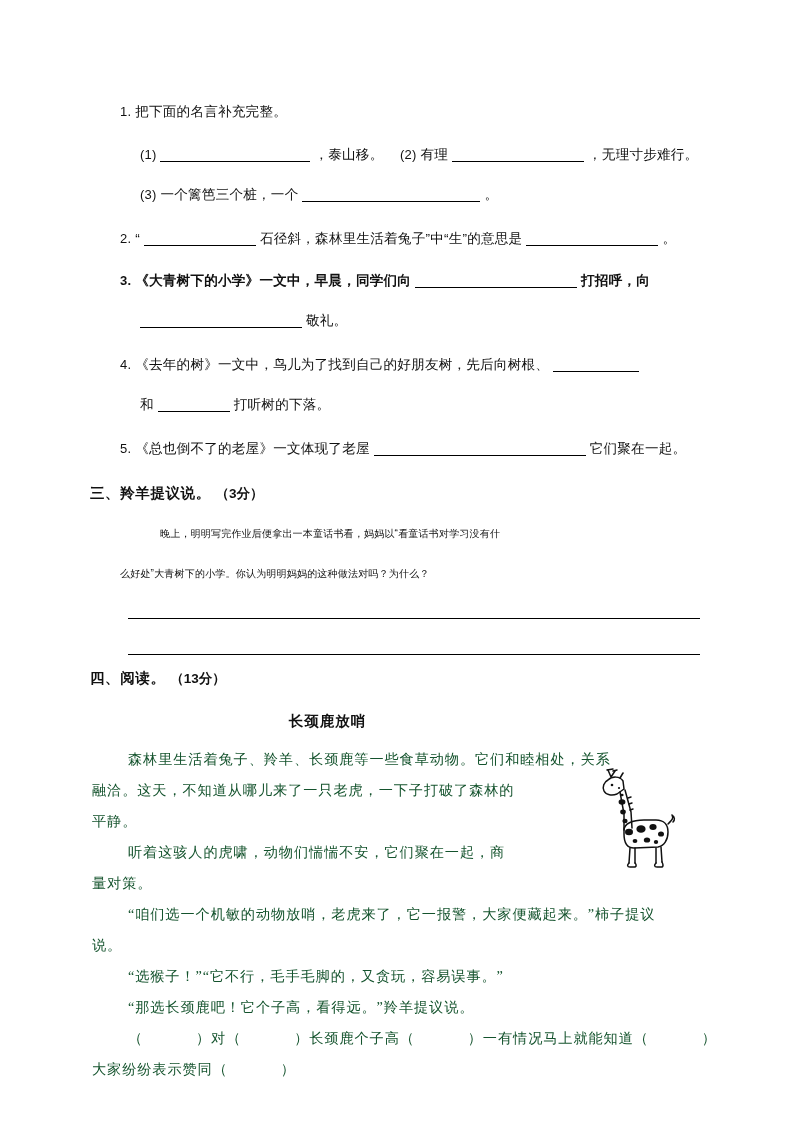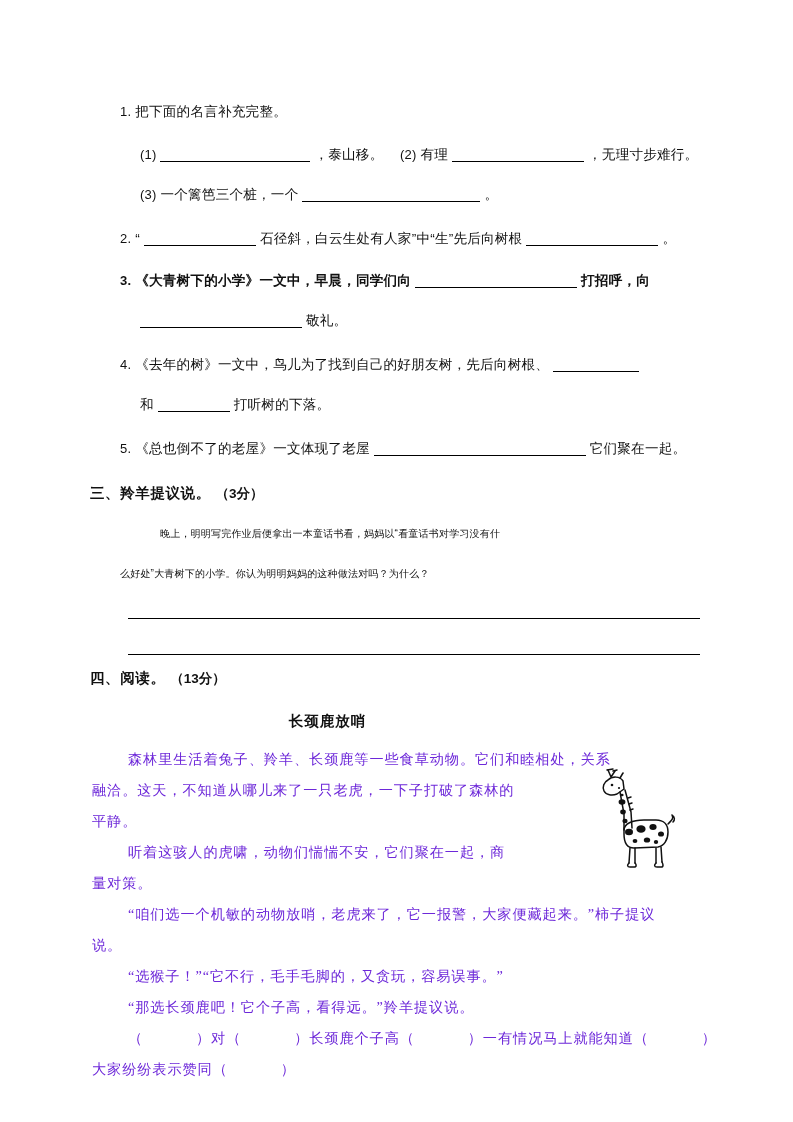--- a/index.html
+++ b/index.html
@@ -74,21 +74,21 @@
     font-weight:bold;
     font-size:14.5px;
     letter-spacing:1px;
   }
   .pass-line {
     position:absolute;
     font-family:"Liberation Serif","DejaVu Serif",serif;
     font-size:14.2px;
     white-space:nowrap;
     letter-spacing:0.9px;
-    color:#6d28d9;
+    color:#14532d;
   }
   .gap-m { display:inline-block; width:44px; }
 
   
   .giraffe {
     position:absolute;
     left:598px; top:762px;
     width:80px; height:112px;
   }
 </style>
@@ -119,21 +119,21 @@
     <span class="num">(3)</span>
     <span>一个篱笆三个桩，一个</span>
     <span class="blank b175"></span>
     <span>。</span>
   </div>
 
   <div class="q-row" style="left:120px; top:230px;">
     <span class="num">2.</span>
     <span>“</span>
     <span class="blank b110"></span>
-    <span>石径斜，白云生处有人家”中“生”先后向树根</span>
+    <span>石径斜，森林里生活着兔子”中“生”的意思是</span>
     <span class="blank b130"></span>
     <span>。</span>
   </div>
 
   <div class="q-row" style="left:120px; top:272px;font-weight:bold;">
     <span class="num">3.</span>
     <span>《大青树下的小学》一文中，早晨，同学们向</span>
     <span class="blank b160"></span>
     <span>打招呼，向</span>
   </div>

